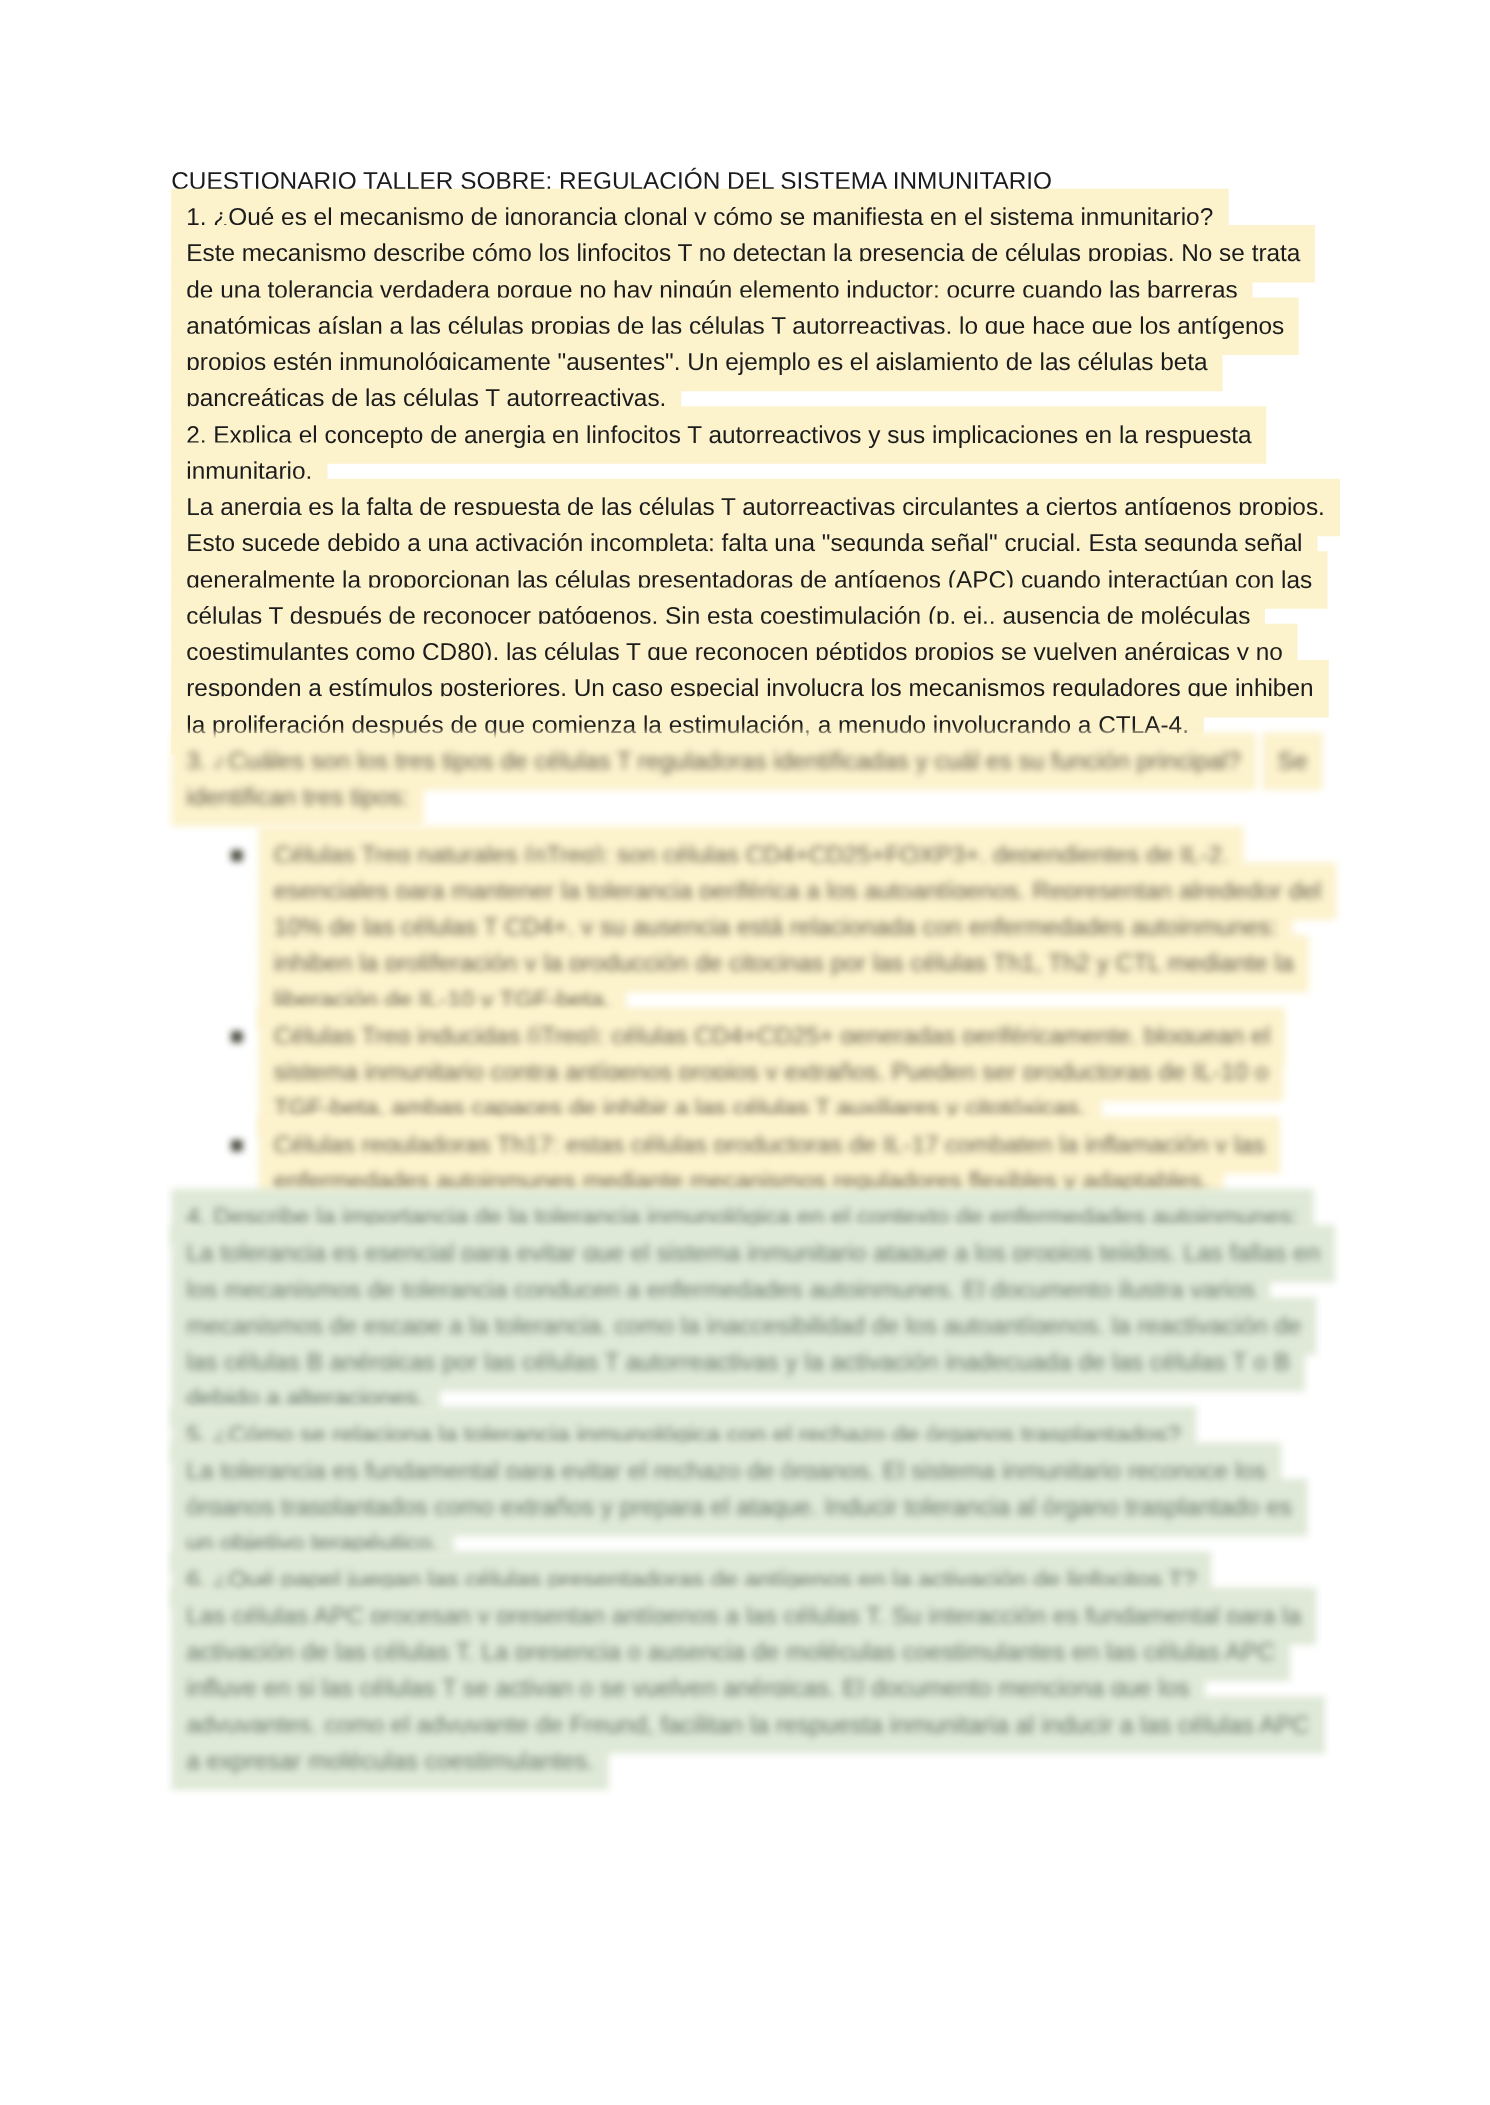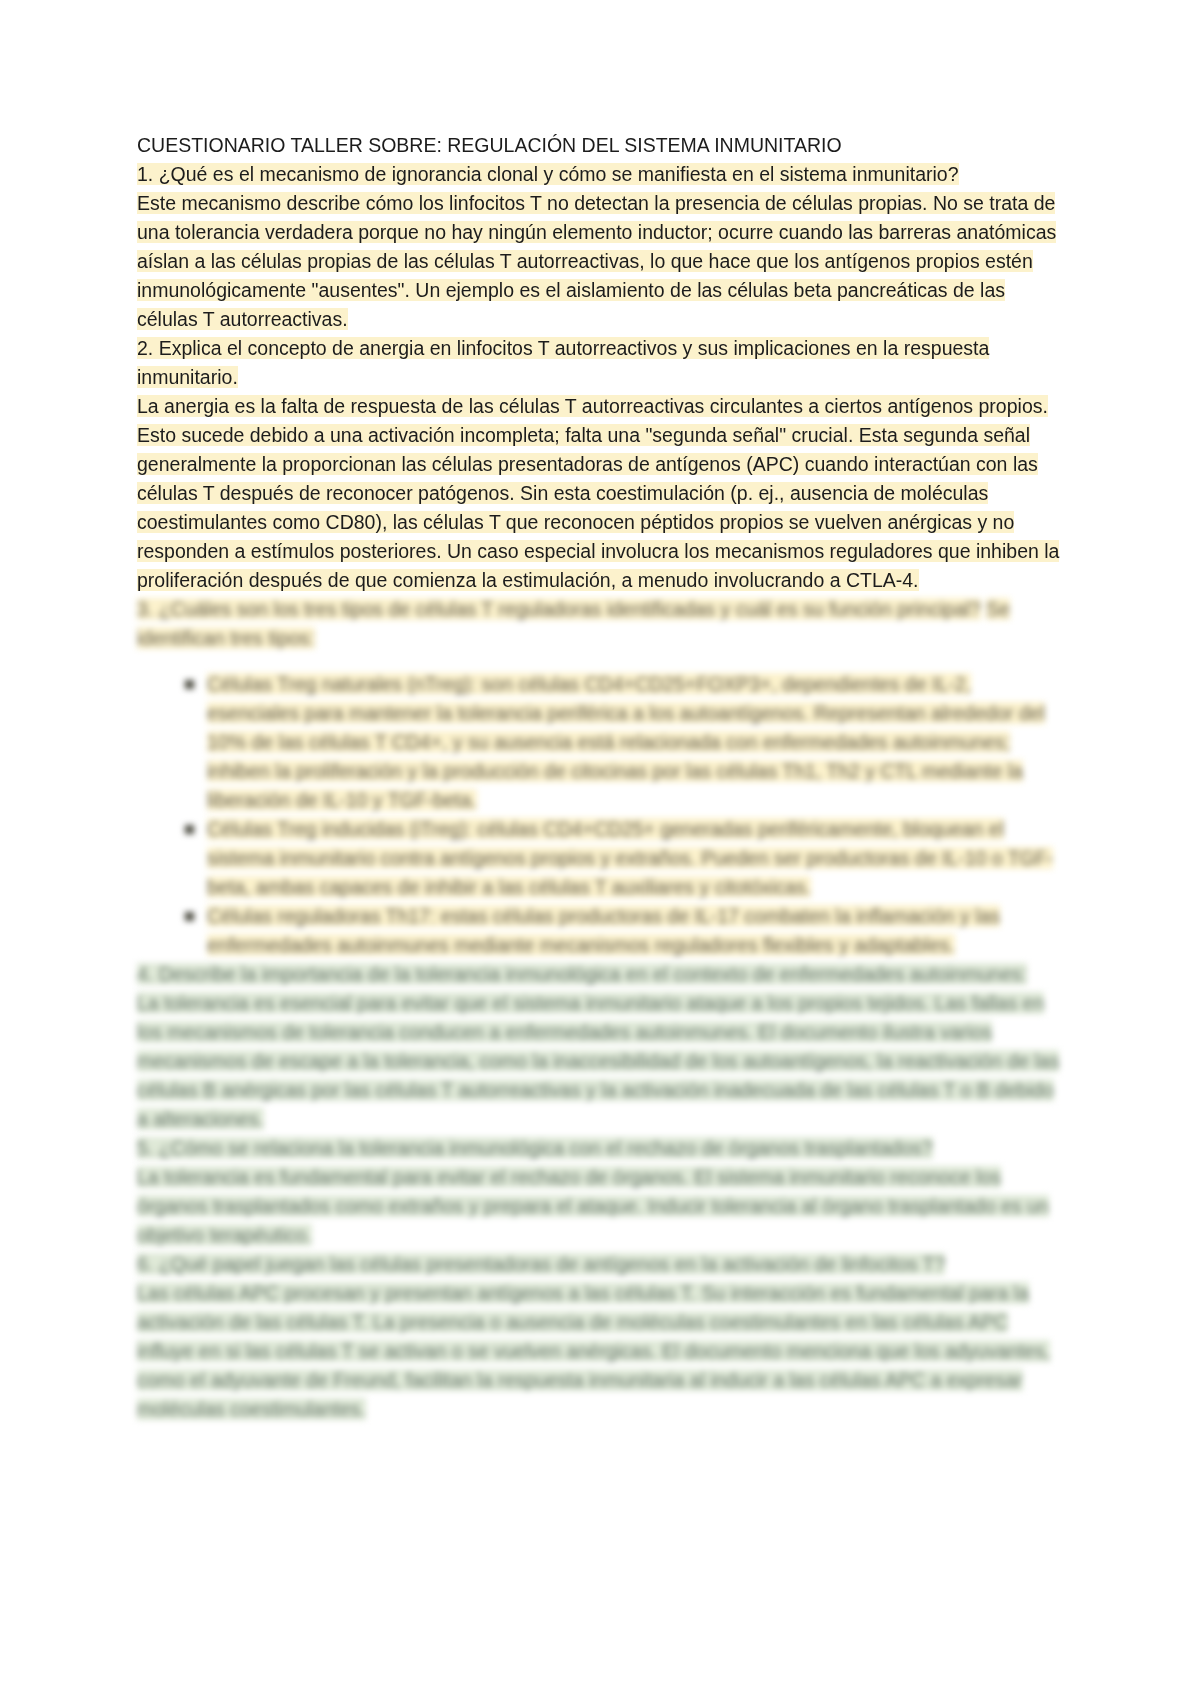--- a/index.html
+++ b/index.html
@@ -18,21 +18,21 @@
     overflow: hidden;
   }
 
   p { margin: 0; }
 
   .section { }
   .section.first { margin-top: 0; }
 
   mark {
     color: inherit;
-    padding: 0;
+    padding: 12px;
     box-decoration-break: clone;
     -webkit-box-decoration-break: clone;
   }
   mark.hl-y { background: #fcf2cc; }
   mark.hl-g { background: #dfe9d7; }
 
   
   .px { filter: blur(3px); }
   .px-y { color: #635d4b; }
   .px-g { color: #66766a; }

